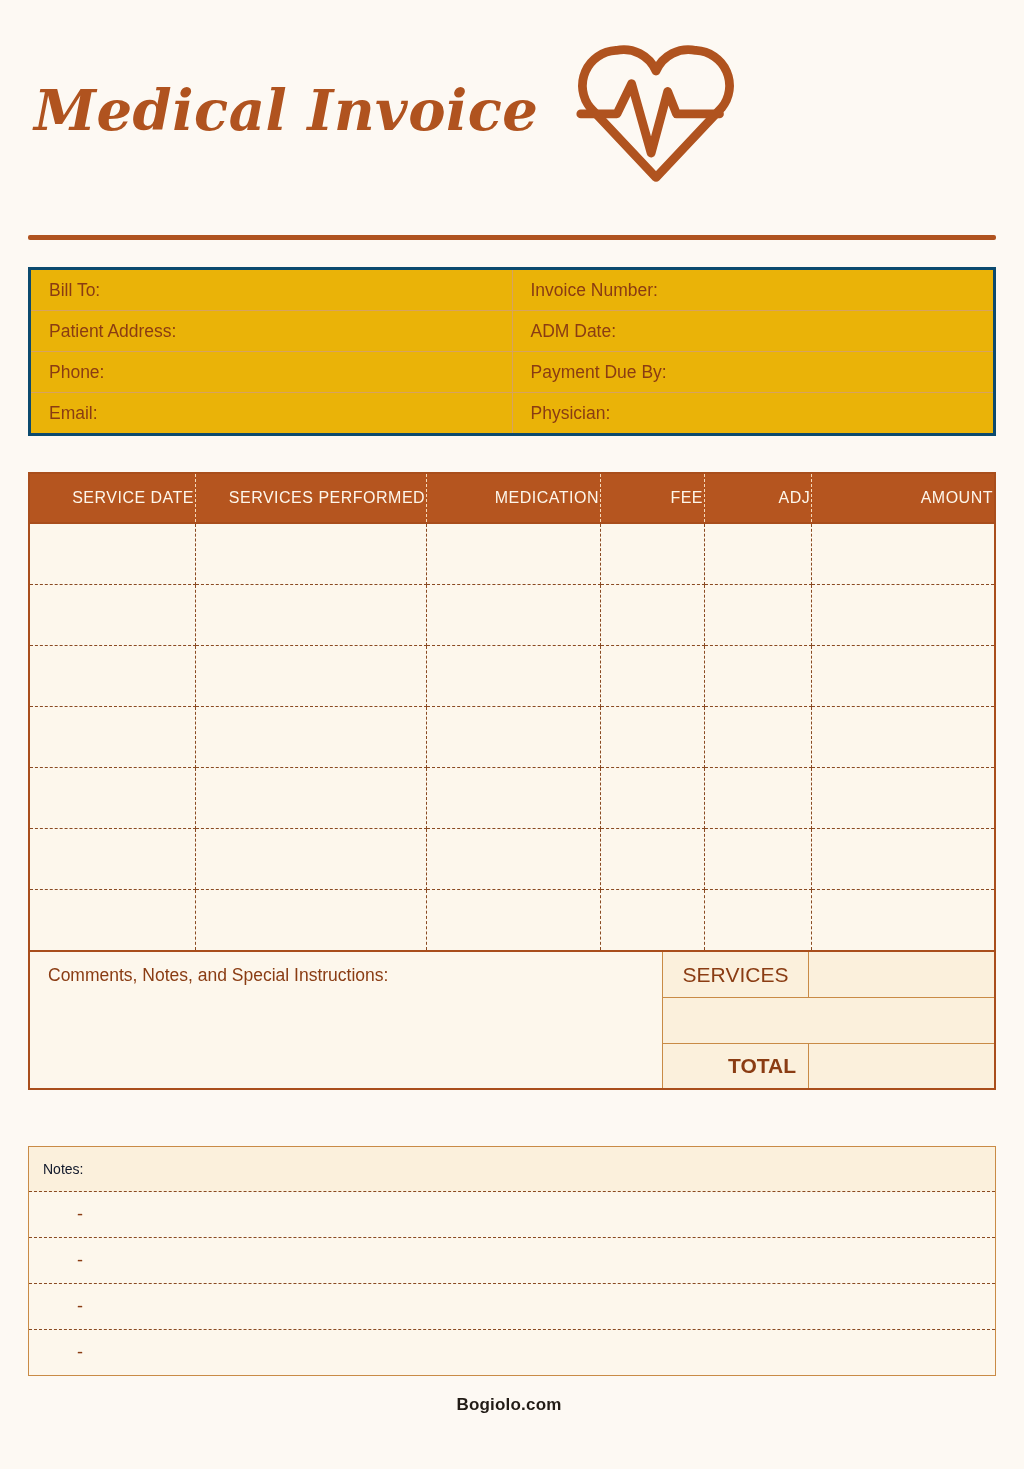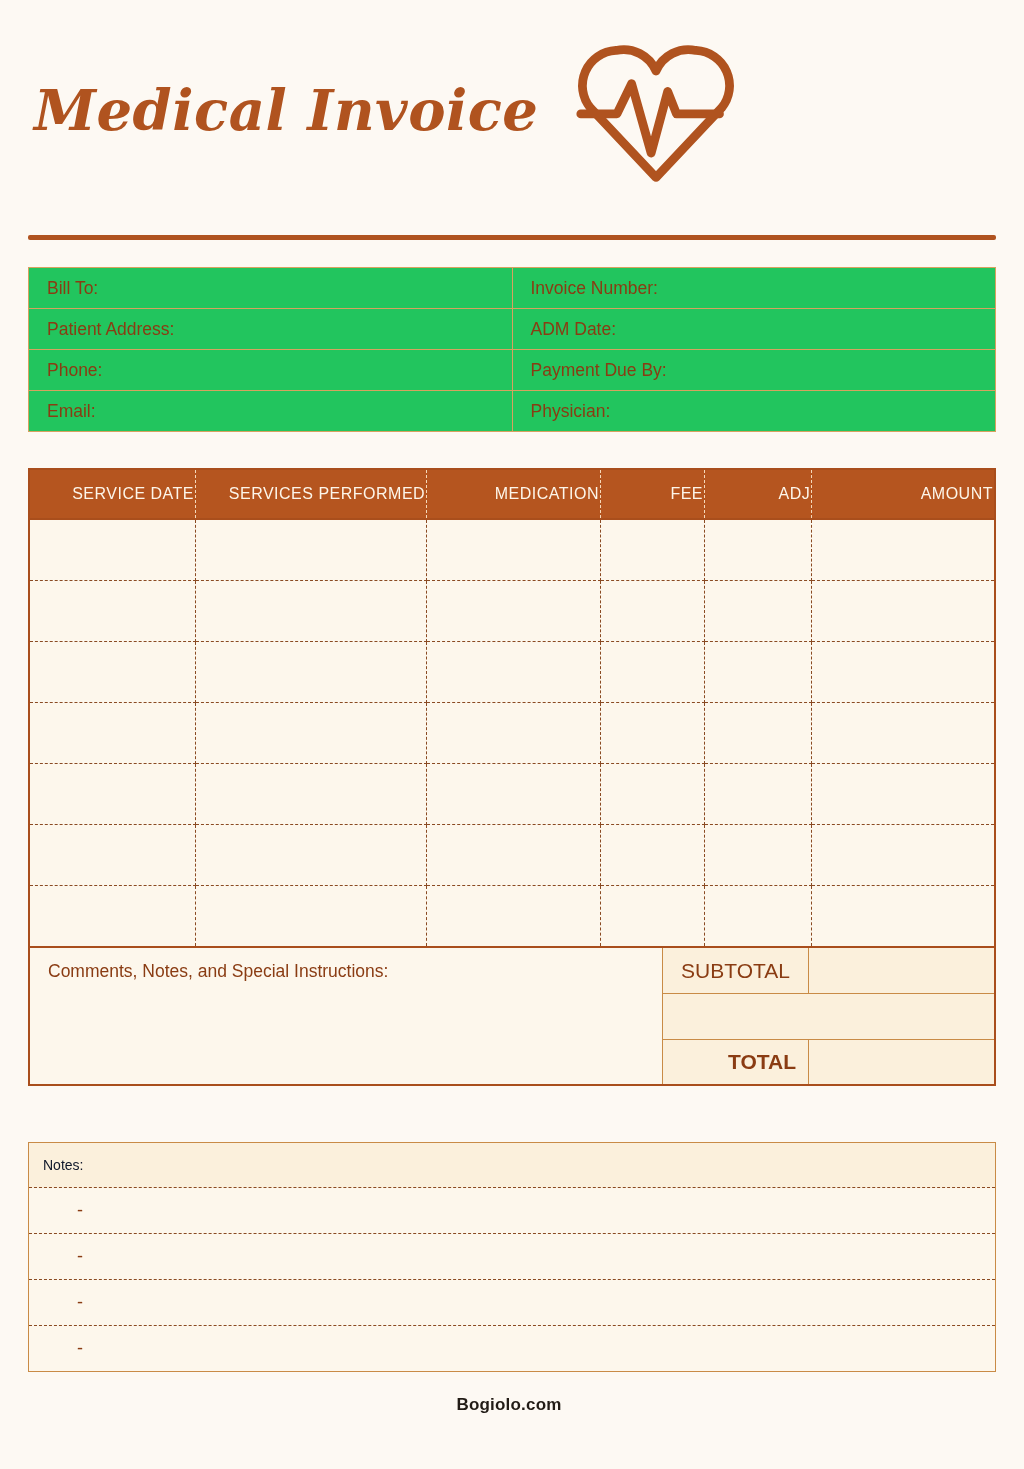--- a/index.html
+++ b/index.html
@@ -54,22 +54,22 @@
     height: 5px;
     background: #b0531f;
     border-radius: 2px;
     margin: 0 0 27px 0;
   }
 
   
   .info-table {
     width: 100%;
     border-collapse: collapse;
-    border: 1px solid #0c4a6e;
-    background: #22c55e;
+    border: 3px solid #0c4a6e;
+    background: #eab308;
     table-layout: fixed;
     margin-bottom: 36px;
   }
   .info-table td {
     height: 40px;
     border: 1px solid #d7a25f;
     padding: 0 18px;
     font-size: 17.5px;
     color: #8a3c13;
     vertical-align: middle;
@@ -316,21 +316,21 @@
       </tr>
     </tbody>
   </table>
 
   <div class="totals-wrap">
     <div class="comments-box">
       <div class="comments-label">Comments, Notes, and Special Instructions:</div>
     </div>
     <div class="totals-box">
       <div class="total-row">
-        <div class="tlabel">SUBTOTAL</div>
+        <div class="tlabel">SERVICES</div>
         <div class="tvalue"></div>
       </div>
       <div class="total-row">
         <div class="tvalue"></div>
       </div>
       <div class="total-row">
         <div class="tlabel emph">TOTAL</div>
         <div class="tvalue"></div>
       </div>
     </div>

